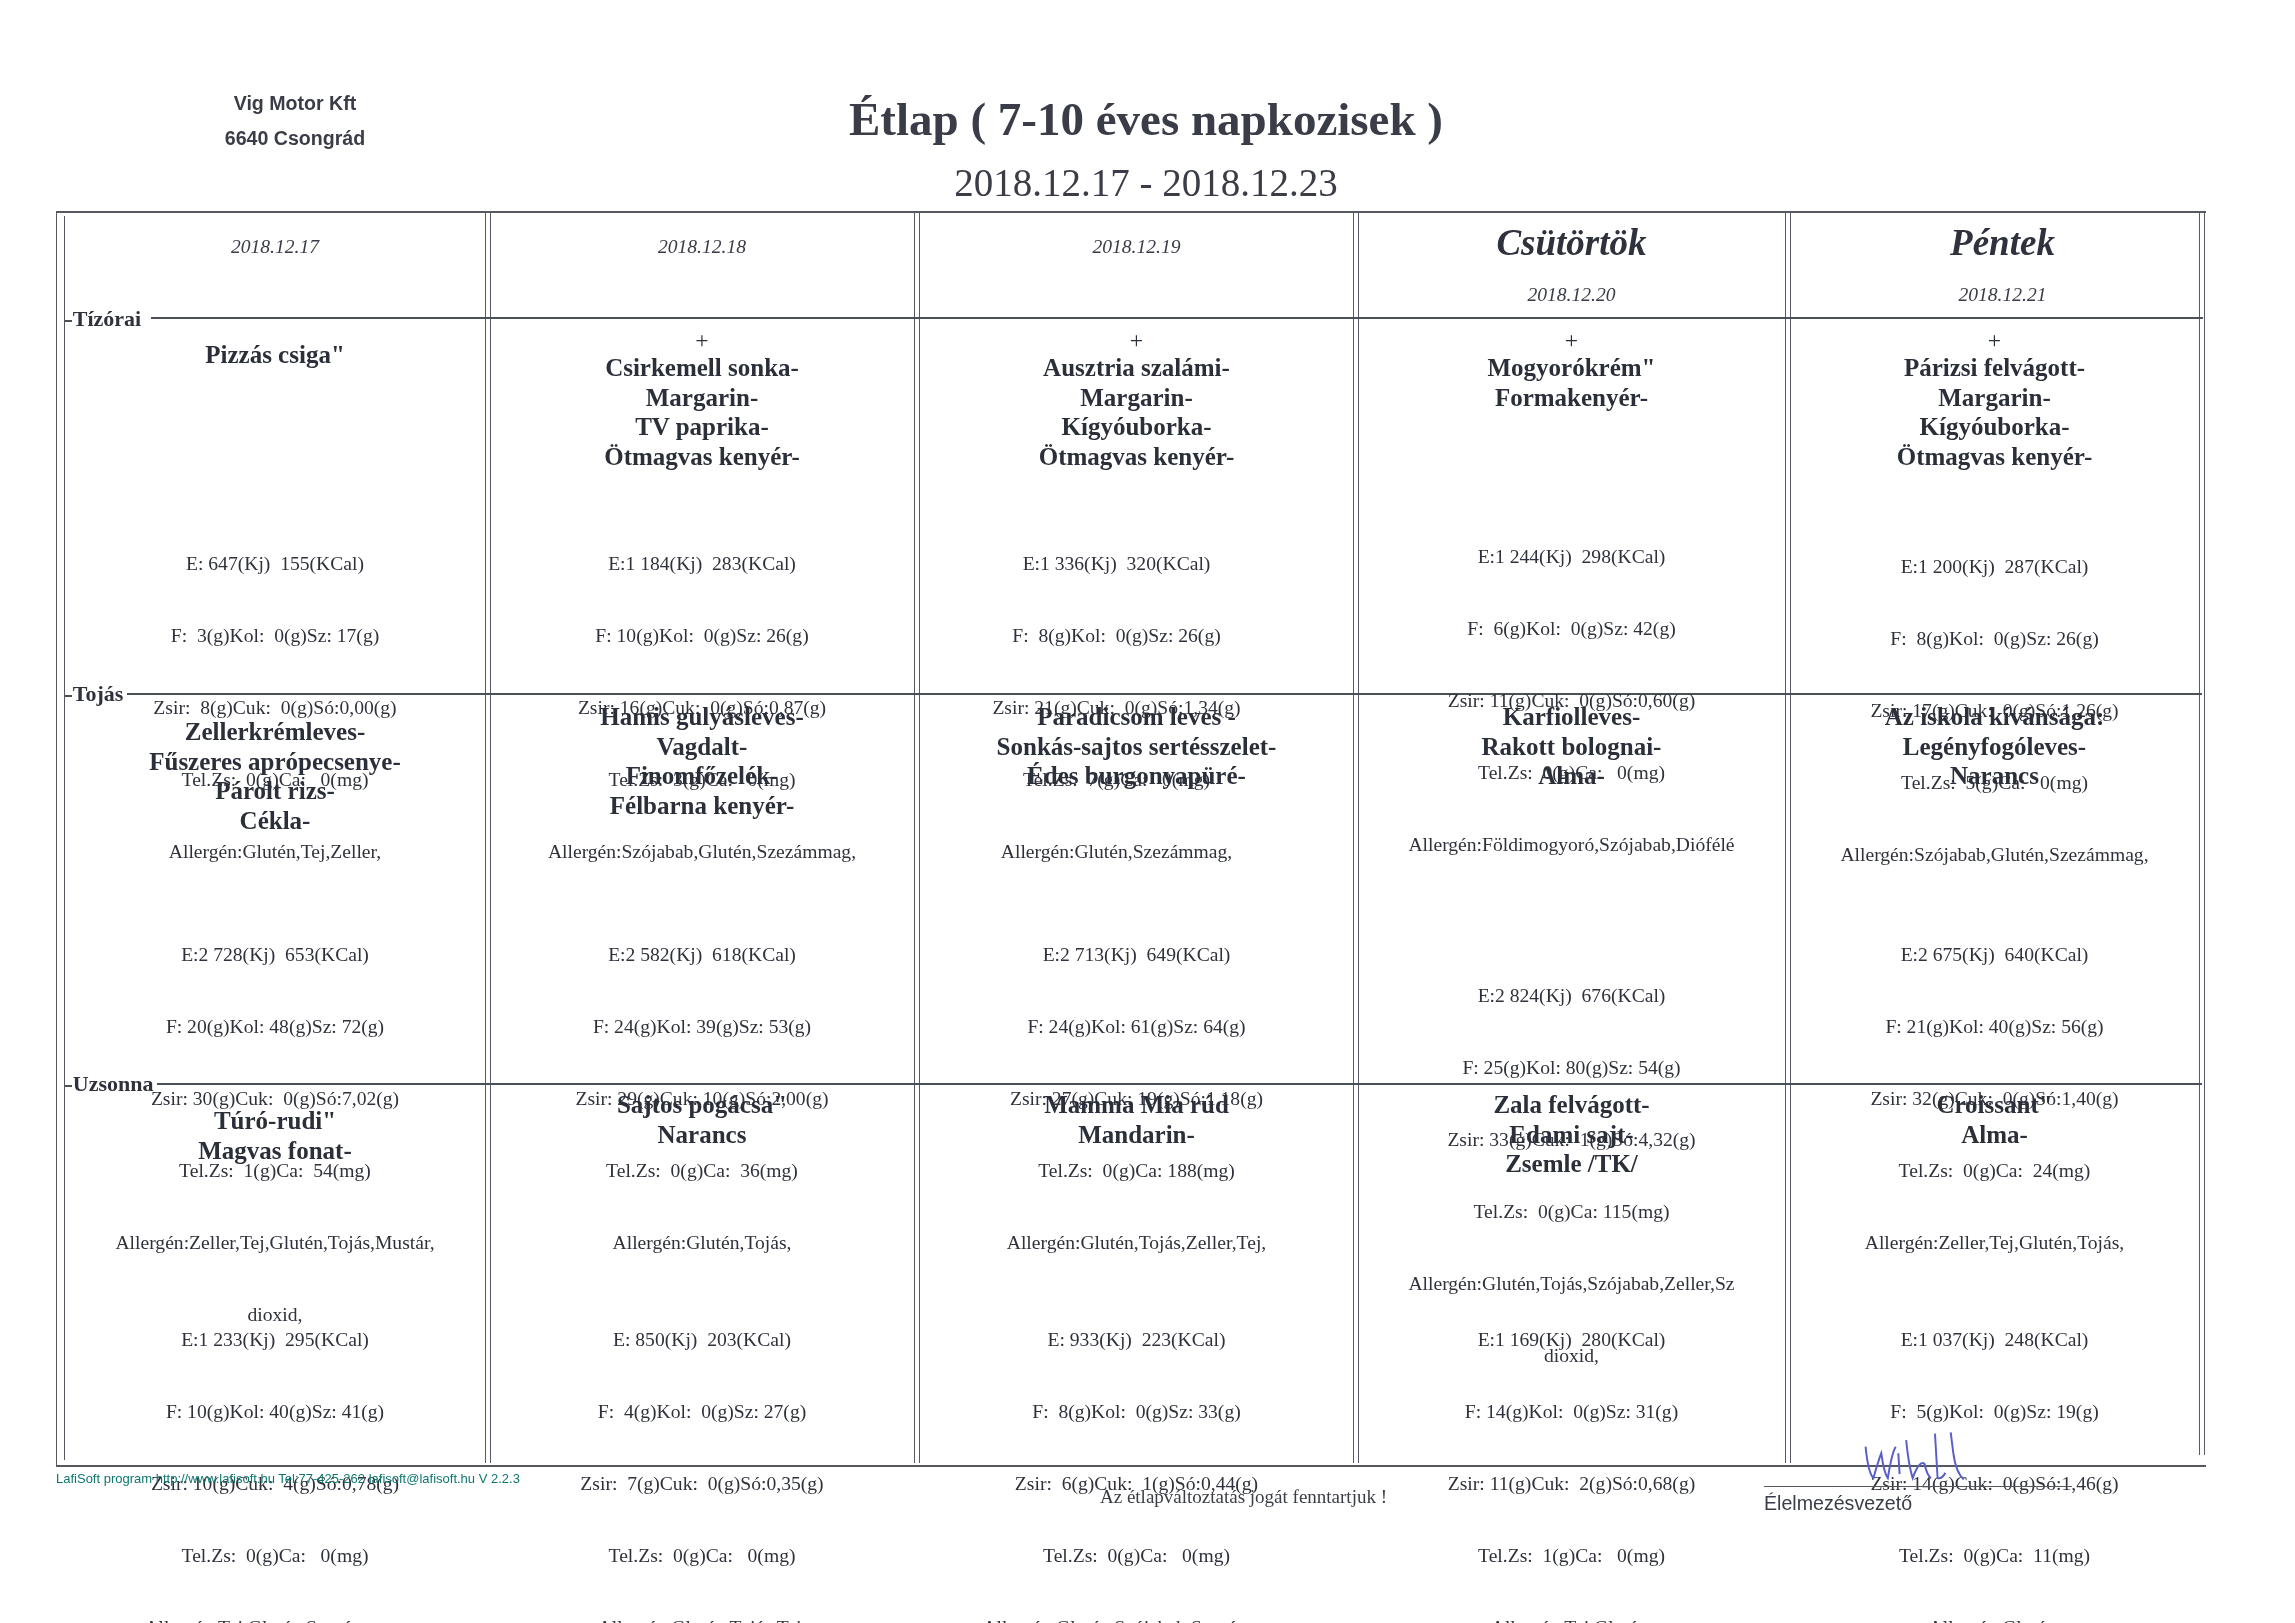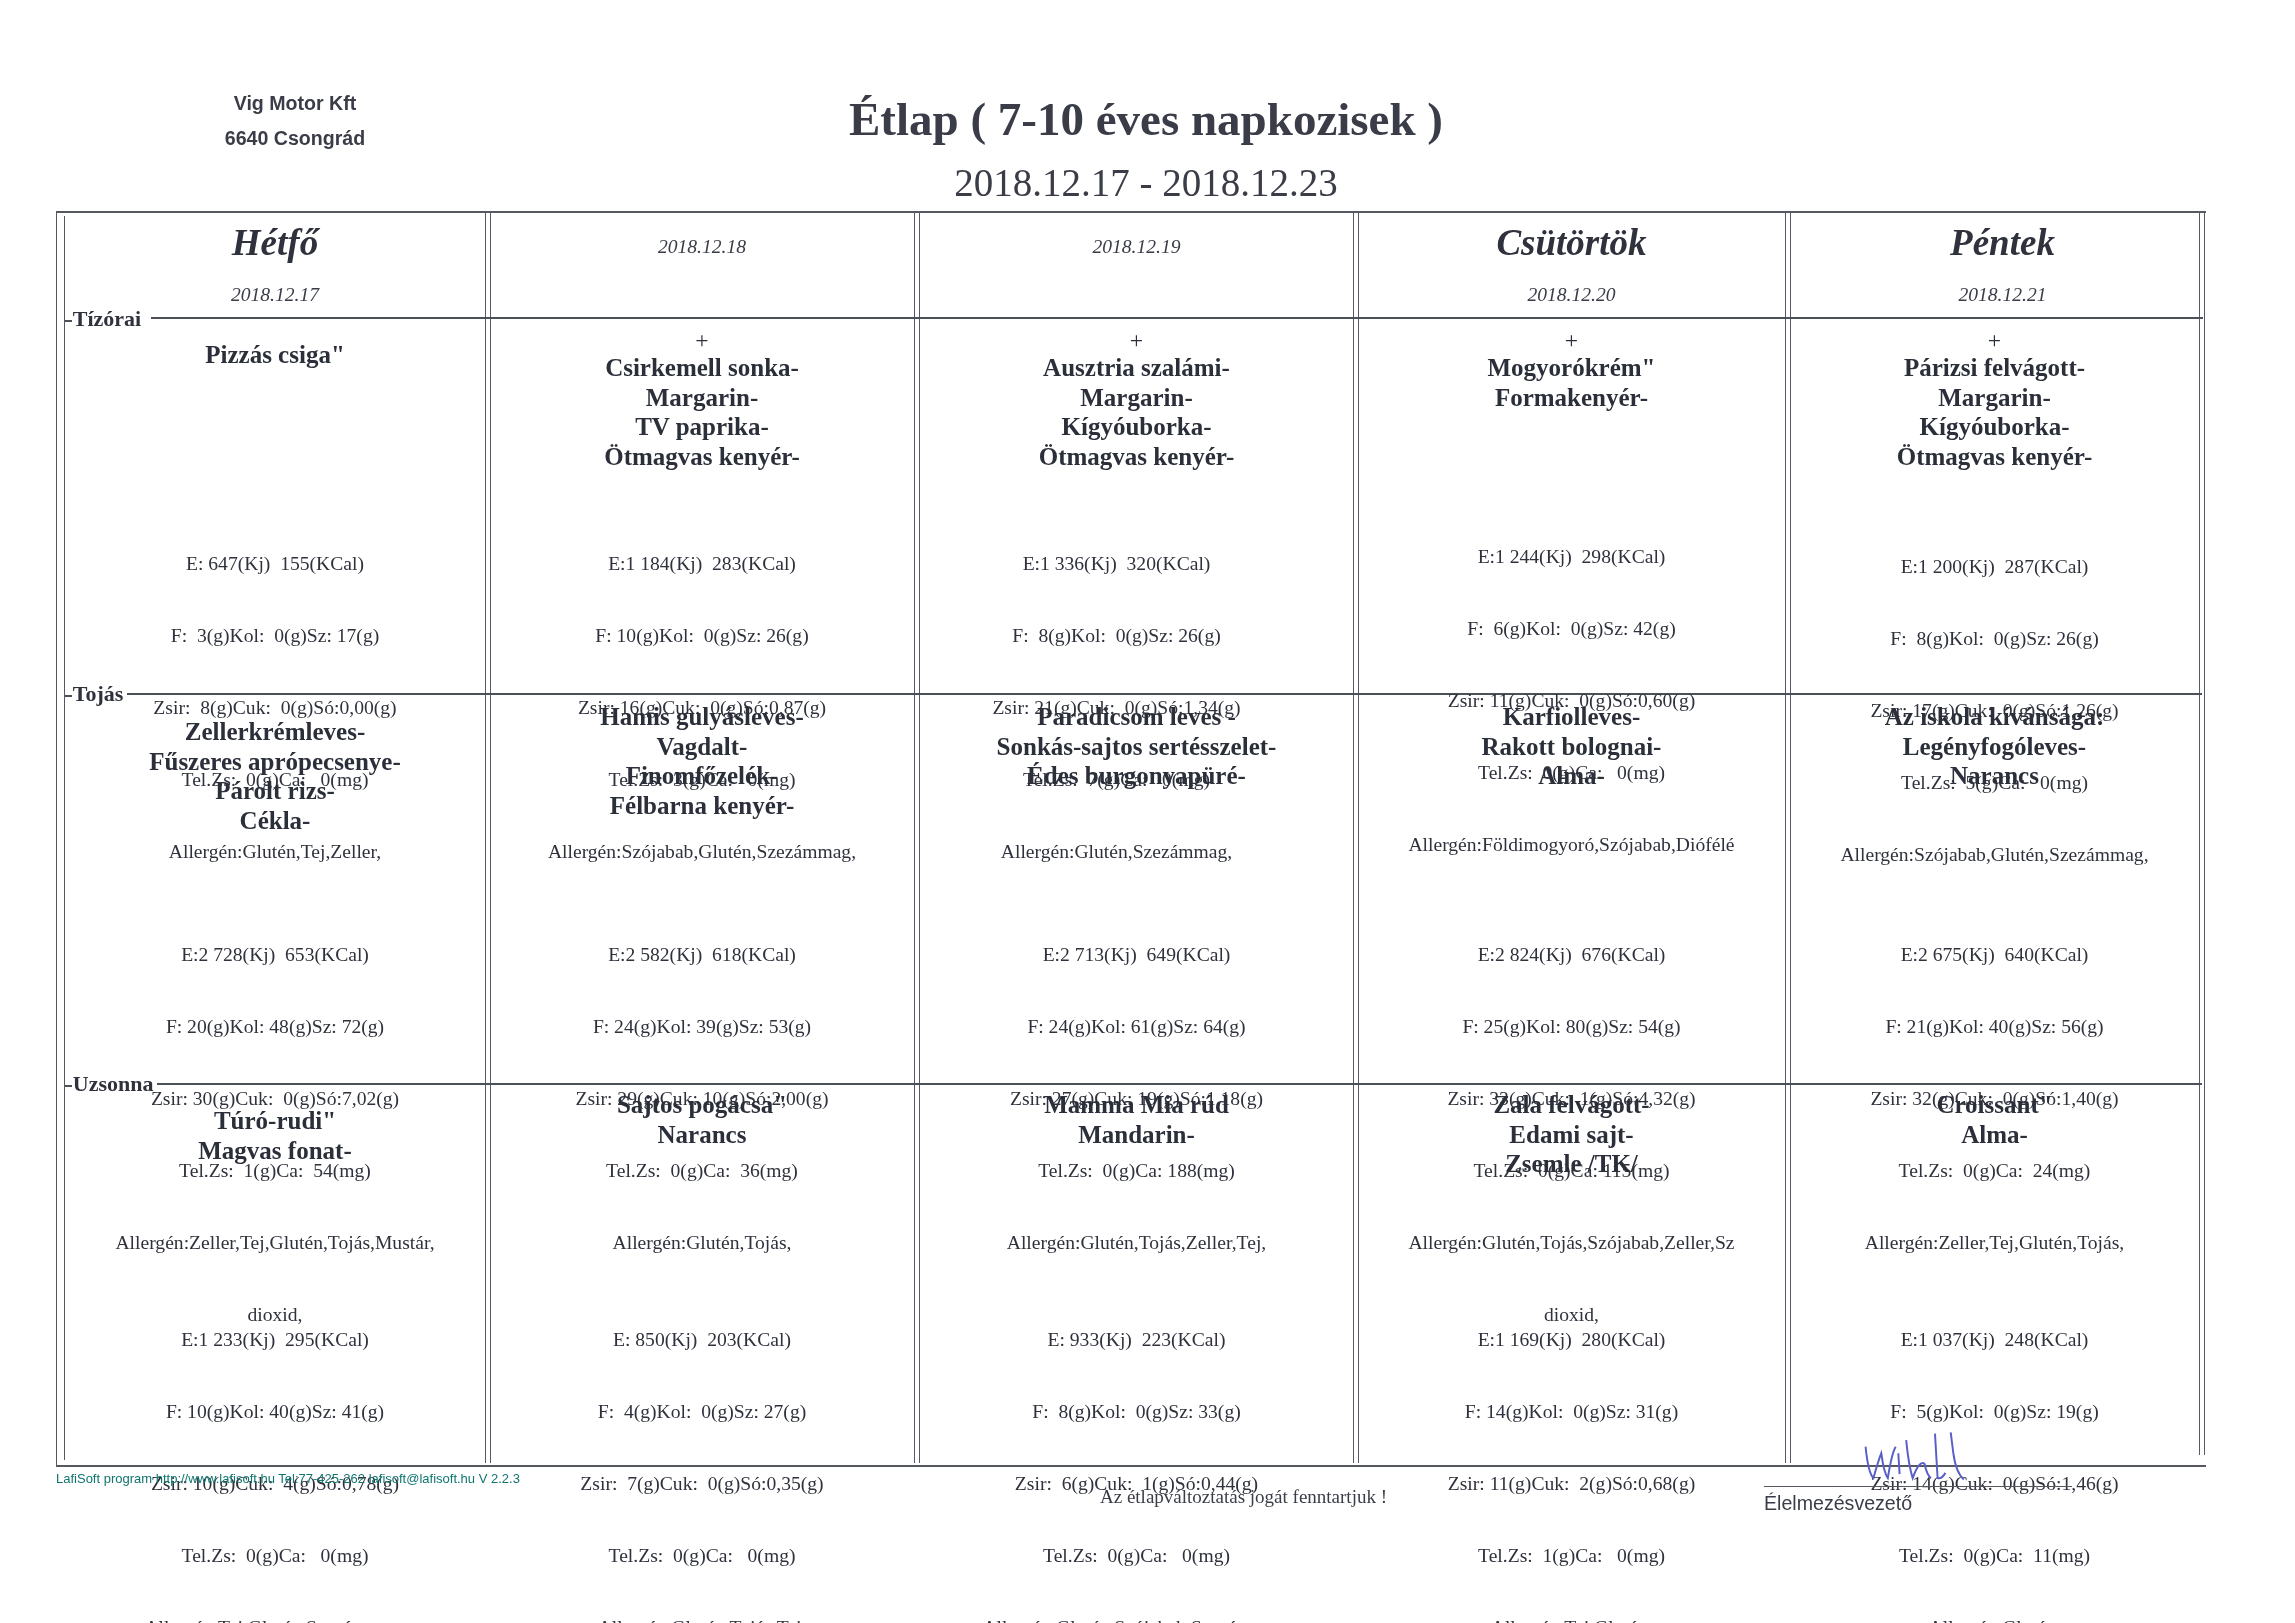--- a/index.html
+++ b/index.html
@@ -52,21 +52,20 @@
 <div class="col-div" style="left:914px"></div>
 <div class="col-div" style="left:1353px"></div>
 <div class="col-div" style="left:1785px"></div>
 <div class="right-div" style="left:2199px"></div>
 
 <div class="hline" style="left:151px; width:2052px; top:317px;"></div>
 <div class="hline" style="left:124px; width:2078px; top:693px;"></div>
 <div class="hline" style="left:157px; width:2045px; top:1083px;"></div>
 
 <div class="day-head" style="left:65px; width:420px;">
-  <div class="day-name">Hétfő</div>
   <div class="day-date">2018.12.17</div>
 </div>
 <div class="day-head" style="left:490px; width:424px;">
   <div class="day-date">2018.12.18</div>
 </div>
 <div class="day-head" style="left:920px; width:433px;">
   <div class="day-date">2018.12.19</div>
 </div>
 <div class="day-head" style="left:1358px; width:427px;">
   <div class="day-name">Csütörtök</div>
@@ -198,21 +197,21 @@
   <div>Tel.Zs:  0(g)Ca:  36(mg)</div>
   <div>Allergén:Glutén,Tojás,</div>
 </div>
 <div class="nutri" style="left:920px; width:433px; top:895px;">
   <div>E:2 713(Kj)  649(KCal)</div>
   <div>F: 24(g)Kol: 61(g)Sz: 64(g)</div>
   <div>Zsir: 27(g)Cuk: 19(g)Só:1,18(g)</div>
   <div>Tel.Zs:  0(g)Ca: 188(mg)</div>
   <div>Allergén:Glutén,Tojás,Zeller,Tej,</div>
 </div>
-<div class="nutri" style="left:1358px; width:427px; top:895px;">
+<div class="nutri" style="left:1358px; width:427px; top:936px;">
   <div>E:2 824(Kj)  676(KCal)</div>
   <div>F: 25(g)Kol: 80(g)Sz: 54(g)</div>
   <div>Zsir: 33(g)Cuk:  1(g)Só:4,32(g)</div>
   <div>Tel.Zs:  0(g)Ca: 115(mg)</div>
   <div>Allergén:Glutén,Tojás,Szójabab,Zeller,Sz</div>
   <div>dioxid,</div>
 </div>
 <div class="nutri" style="left:1790px; width:409px; top:895px;">
   <div>E:2 675(Kj)  640(KCal)</div>
   <div>F: 21(g)Kol: 40(g)Sz: 56(g)</div>

